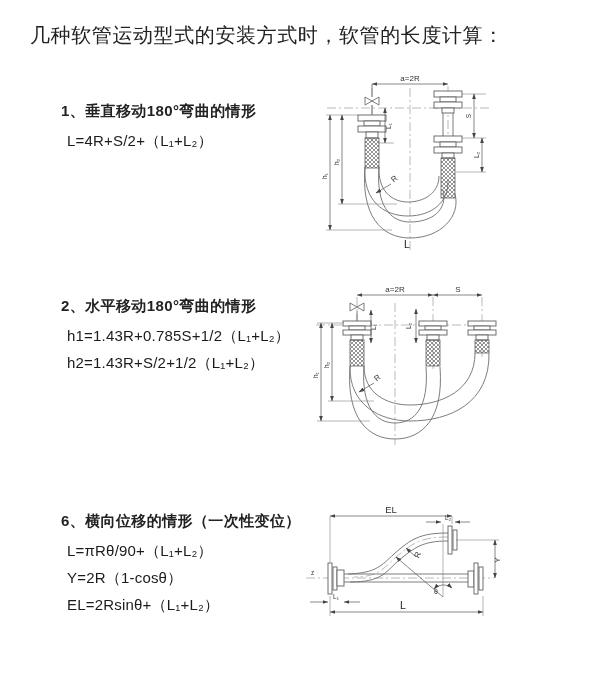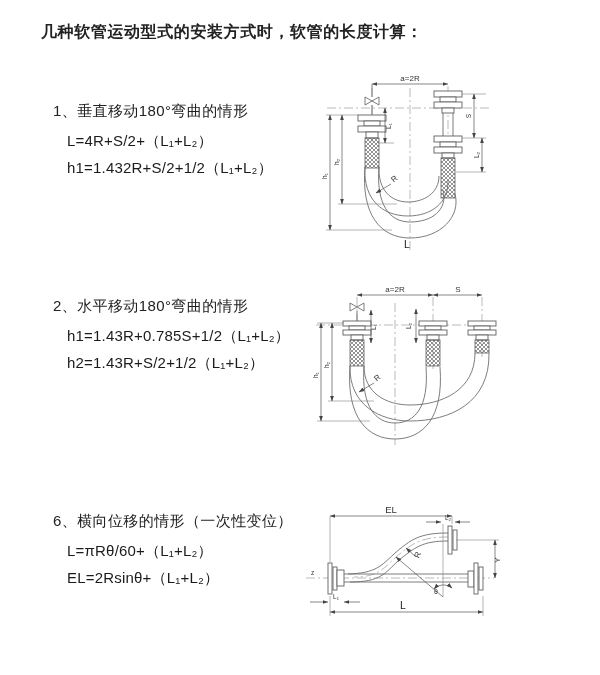--- a/index.html
+++ b/index.html
@@ -5,28 +5,28 @@
   html,body{margin:0;padding:0;background:#ffffff;}
   .page{
     position:relative;
     width:600px;height:675px;
     background:#ffffff;
     overflow:hidden;
     font-family:"Liberation Sans","DejaVu Sans",sans-serif;
     color:#1d1d1d;
   }
   .title{
-    position:absolute;left:41px;top:22px;
-    font-size:16px;font-weight:700;letter-spacing:0.6px;
+    position:absolute;left:30px;top:22px;
+    font-size:20px;font-weight:400;letter-spacing:0.6px;
     color:#222;
   }
   .section{position:absolute;left:45px;width:270px;}
   .sec-heading{
-    font-size:15px;font-weight:400;letter-spacing:0.4px;color:#222;
-    margin:0 0 6px 8px;white-space:nowrap;
+    font-size:15px;font-weight:700;letter-spacing:0.4px;color:#222;
+    margin:0 0 6px 16px;white-space:nowrap;
   }
   .formula{
     font-size:15px;font-weight:500;letter-spacing:0.2px;color:#1b1b1b;
     padding-left:22px;line-height:27px;white-space:nowrap;
   }
   .diagram{position:absolute;}
   svg{display:block;}
   .ln{stroke:#6e6e6e;stroke-width:0.9;fill:none;}
   .plate{fill:#ffffff;stroke:#606060;stroke-width:0.9;}
   .dim{stroke:#555555;stroke-width:0.7;fill:none;}
@@ -39,32 +39,32 @@
 </head>
 <body>
 
 <div class="page">
 
   <div class="title">几种软管运动型式的安装方式时，软管的长度计算：</div>
 
   <div class="section" style="top:102px">
     <div class="sec-heading">1、垂直移动180°弯曲的情形</div>
     <div class="formula">L=4R+S/2+（L₁+L₂）</div>
-    <div class="formula">h1=1.432R+S/2+1/2（L₁+L₂）</div>
   </div>
 
   <div class="section" style="top:297px">
     <div class="sec-heading">2、水平移动180°弯曲的情形</div>
     <div class="formula">h1=1.43R+0.785S+1/2（L₁+L₂）</div>
     <div class="formula">h2=1.43R+S/2+1/2（L₁+L₂）</div>
   </div>
 
   <div class="section" style="top:512px">
     <div class="sec-heading">6、横向位移的情形（一次性变位）</div>
-    <div class="formula">L=πRθ/60+（L₁+L₂）</div>
+    <div class="formula">L=πRθ/90+（L₁+L₂）</div>
+    <div class="formula">Y=2R（1-cosθ）</div>
     <div class="formula">EL=2Rsinθ+（L₁+L₂）</div>
   </div>
 
   <div class="diagram" style="left:312px;top:64px">
     <svg width="285" height="200" viewBox="0 0 285 200">
       <defs>
         <pattern id="hA" width="4" height="4" patternUnits="userSpaceOnUse">
           <path d="M0,0 L4,4 M4,0 L0,4" stroke="#666" stroke-width="0.7"></path>
         </pattern>
         <marker id="aA" viewBox="0 0 8 8" refX="7.5" refY="4" markerWidth="8" markerHeight="8" orient="auto-start-reverse">

